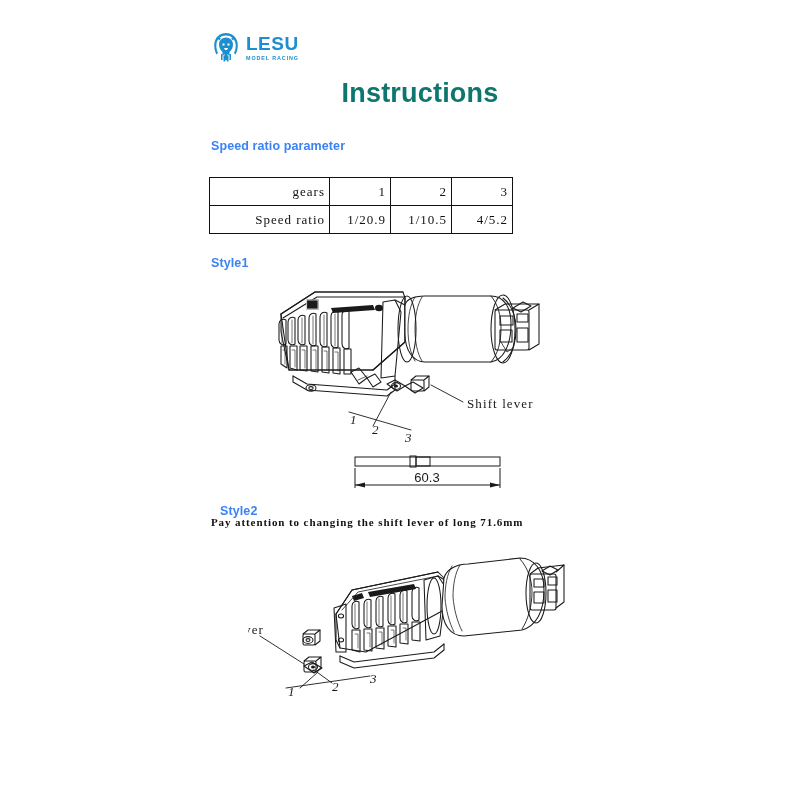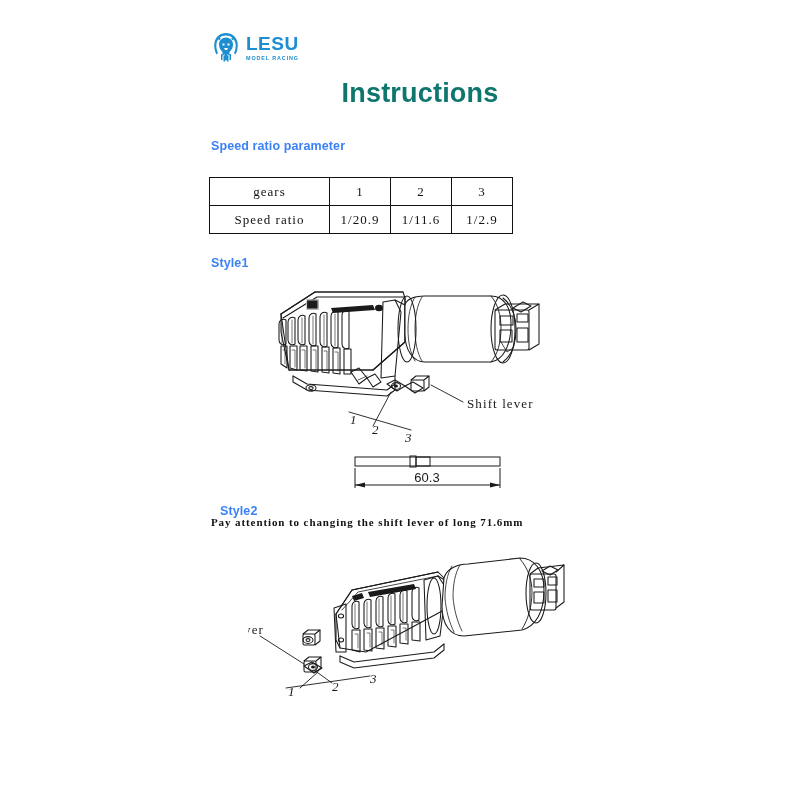--- a/index.html
+++ b/index.html
@@ -109,21 +109,21 @@
     left: 209px;
     top: 177px;
     border-collapse: collapse;
     font-family: "Liberation Serif", "DejaVu Serif", serif;
     font-size: 13px;
     letter-spacing: 1px;
     color: #111111;
   }
   .ratio-table td {
     border: 1.4px solid #111111;
-    text-align: center;
+    text-align: right;
     vertical-align: middle;
     height: 27px;
     padding: 0 4px;
     white-space: nowrap;
   }
   .ratio-table td.label-col { width: 111px; }
   .ratio-table td.val-col { width: 52px; }
 
   
   .drawing {
@@ -171,22 +171,22 @@
     <tbody>
       <tr>
         <td class="label-col">gears</td>
         <td class="val-col">1</td>
         <td class="val-col">2</td>
         <td class="val-col">3</td>
       </tr>
       <tr>
         <td class="label-col">Speed ratio</td>
         <td class="val-col">1/20.9</td>
-        <td class="val-col">1/11.6</td>
-        <td class="val-col">1/2.9</td>
+        <td class="val-col">1/10.5</td>
+        <td class="val-col">4/5.2</td>
       </tr>
     </tbody>
   </table>
 
   <div class="heading" id="heading-style1">Style1</div>
 
   <div class="drawing" id="drawing-style1">
     <svg viewBox="0 0 330 175" width="330" height="175">
       <g fill="none" stroke="#1a1a1a" stroke-width="1.05" stroke-linejoin="round" stroke-linecap="round">
 

